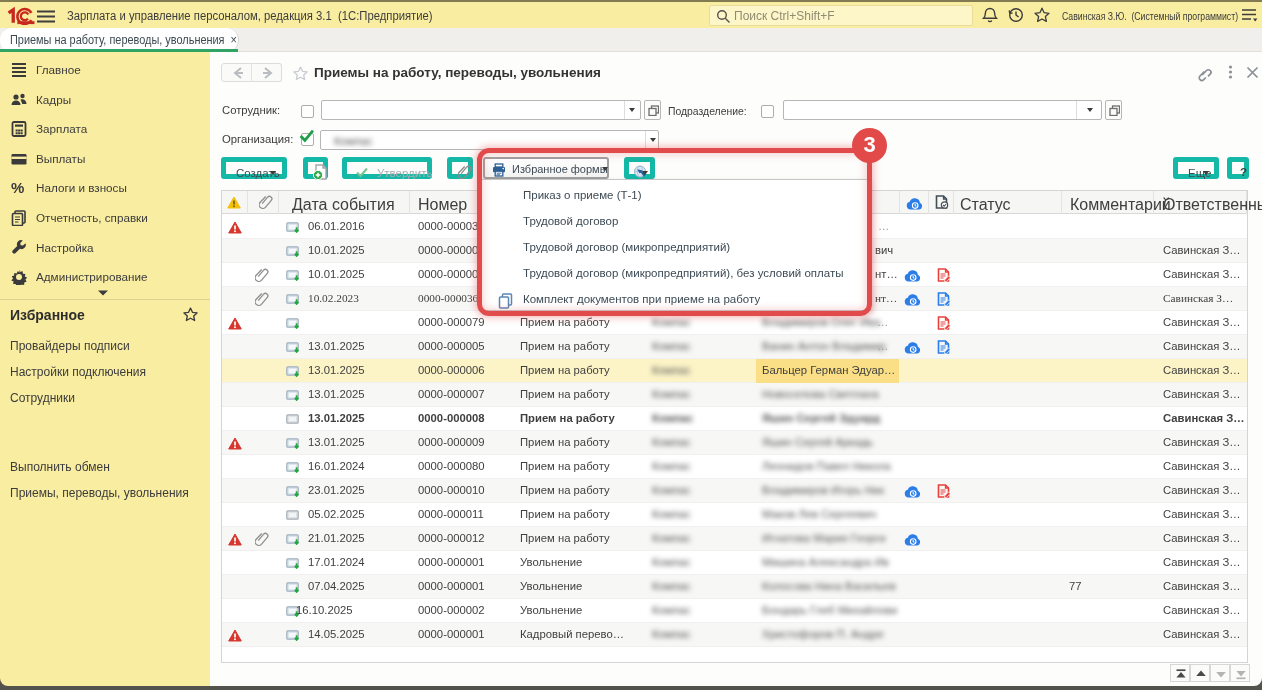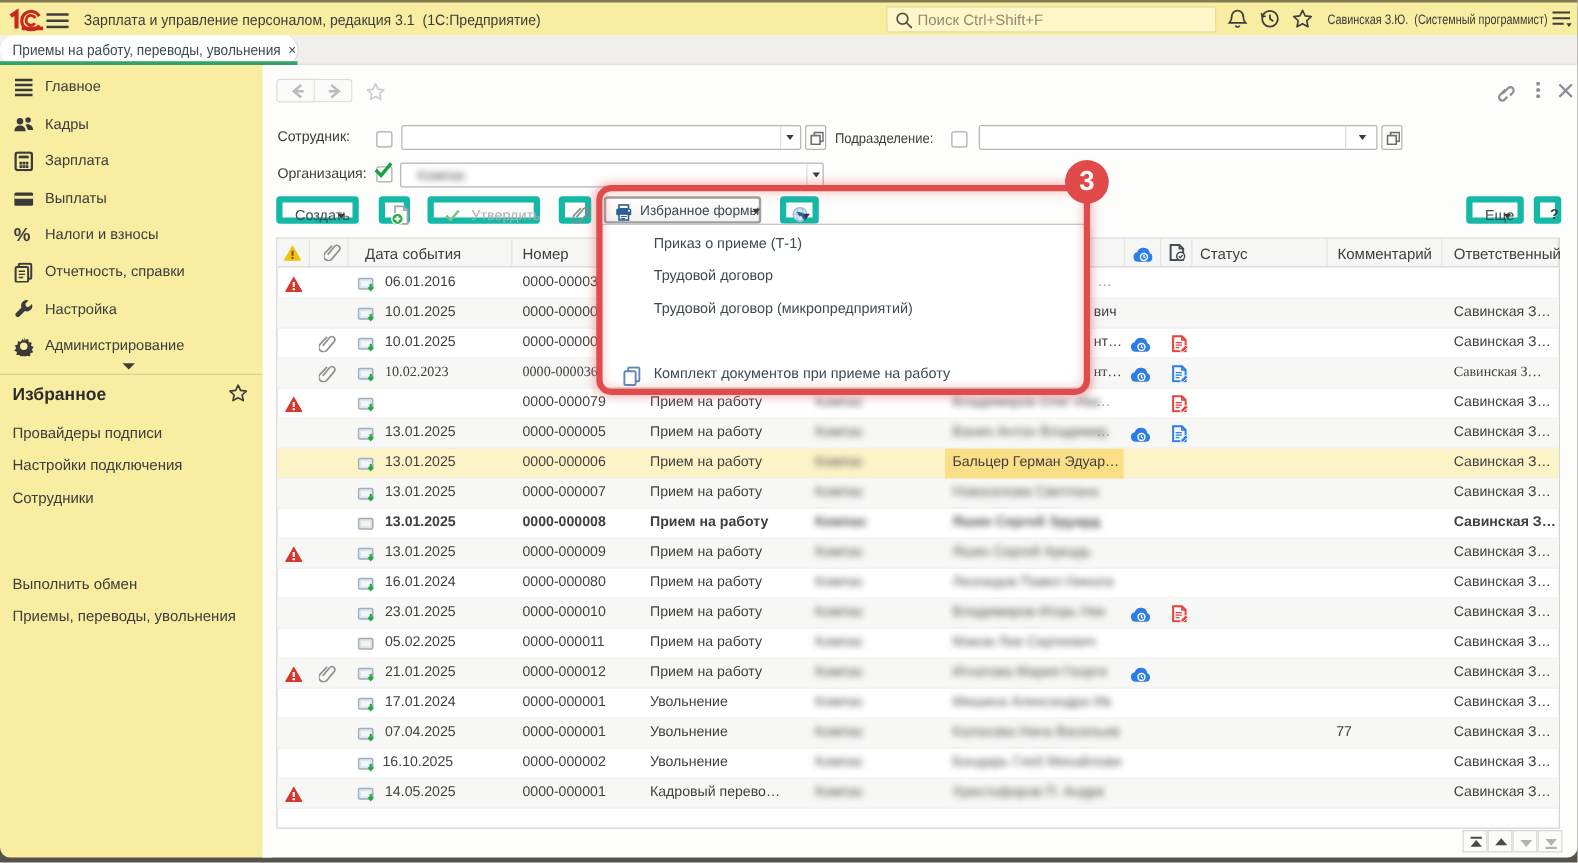--- a/index.html
+++ b/index.html
@@ -23,21 +23,21 @@
 #pagetitle { position:absolute; left:104px; top:13px; font-size:13.5px; font-weight:bold; color:#333; white-space:nowrap; }
 .flabel { position:absolute; font-size:11.3px; color:#3c3c3c; }
 .cbox { position:absolute; width:13px; height:13px; border:1px solid #acacac; border-radius:2px; background:#fff; }
 .combo { position:absolute; height:20px; background:#fff; border:1px solid #b6b6b6; border-radius:2px; }
 .openbtn { position:absolute; width:17px; height:20px; background:#fcfcfb; border:1px solid #b6b6b6; border-radius:2px; }
 .tbtn { position:absolute; top:157px; height:22px; background:#fdfdfc; border:5px solid #14b8a6; border-radius:3px; font-size:11.5px; color:#3d4a54; white-space:nowrap; }
 .dna { position:absolute; width:0; height:0; border:3px solid transparent; border-top:4px solid #3a3a3a; }
 #tbl { position:absolute; left:11px; top:138px; width:1027px; height:473px; border:1px solid #d4d4d4; background:#fff; }
 #thead { position:absolute; left:0; top:0; width:1025px; height:23px; background:#f6f6f5; border-bottom:1px solid #d8d8d8; }
 .hcell { position:absolute; top:0; height:23px; border-right:1px solid #e3e3e3; }
-.hcell span { position:absolute; left:6px; top:5px; font-size:12px; color:#3e3e3e; white-space:nowrap; }
+.hcell span { position:absolute; left:6px; top:5px; font-size:16px; color:#3e3e3e; white-space:nowrap; }
 .trow { position:absolute; left:0; width:1025px; height:24px; }
 .trow.alt { background:#f7f7f6; }
 .cell { position:absolute; top:5px; font-size:11.3px; color:#3f3f3f; white-space:nowrap; }
 .bspan { position:absolute; top:5px; font-size:11.3px; color:#545454; filter:blur(2.4px); white-space:nowrap; }
 #pmenu { position:absolute; background:#fff; border:1px solid #c6c6c6; box-shadow:1px 2px 5px rgba(0,0,0,0.15); }
 .mitem { position:absolute; left:41px; font-size:11.5px; color:#3d4a54; white-space:nowrap; }
 #redrect { position:absolute; border:5px solid #e14b4b; border-radius:12px; box-shadow:0 0 7px 2px rgba(228,90,90,.38), inset 0 0 7px 2px rgba(228,90,90,.26); }
 #redcirc { position:absolute; background:#e24a4a; border-radius:50%; color:#fff; font-weight:bold; font-size:22px; text-align:center; }
 .bnb { position:absolute; width:20px; height:18px; background:#fbfbfa; border:1px solid #d7d7d5; }
 </style></head><body>
@@ -151,20 +151,21 @@
     </div>
 <div class="navbtn" style="left:41px;border-left:1px solid #e3e3e1;border-radius:0 3px 3px 0">
       <svg class="abs" style="left:9px;top:3px;" width="13" height="12" viewBox="0 0 13 12">
         <path d="M4 1 L10 6 L4 11" fill="none" stroke="#b9bdc0" stroke-width="2"></path>
         <path d="M2 6 H9.5" stroke="#b9bdc0" stroke-width="2"></path>
       </svg>
     </div>
 <svg class="abs" style="left:83px;top:14px;" width="15" height="15" viewBox="0 0 16 16">
       <path d="M8 1.2 L10.1 5.7 L15 6.3 L11.4 9.6 L12.4 14.4 L8 12 L3.6 14.4 L4.6 9.6 L1 6.3 L5.9 5.7 Z" fill="none" stroke="#c9cdd0" stroke-width="1.4" stroke-linejoin="round"></path>
     </svg>
+<div id="pagetitle">Приемы на работу, переводы, увольнения</div>
 <svg class="abs" style="left:985px;top:13px;" width="18" height="18" viewBox="0 0 18 18">
       <g fill="none" stroke="#8a9096" stroke-width="1.7">
         <path d="M7.2 9.8 l4.3-4.3 a2.6 2.6 0 0 1 3.7 3.7 l-2.2 2.2"></path>
         <path d="M9.3 6.7 l-4.3 4.3 a2.6 2.6 0 0 0 3.7 3.7 l2.2-2.2"></path>
       </g>
     </svg>
 <svg class="abs" style="left:1018px;top:13px;" width="5" height="14" viewBox="0 0 4 14">
       <circle cx="2" cy="2" r="1.6" fill="#8a9096"></circle>
       <circle cx="2" cy="7" r="1.6" fill="#8a9096"></circle>
       <circle cx="2" cy="12" r="1.6" fill="#8a9096"></circle>
@@ -620,21 +621,21 @@
         <span class="cell" style="left:847px">77</span>
         <span class="cell" style="left:941px;">Савинская З…</span>
       </div>
 <div class="trow" style="top:408px;">
         <div style="position:absolute;left:0;bottom:0;width:100%;border-bottom:1px solid #f0f0f0"></div>
         <svg class="abs" style="left:64px;top:6px;" width="14" height="13" viewBox="0 0 14 13">
           <rect x="0.8" y="1.8" width="11.4" height="8.4" rx="1" fill="#dde6ed" stroke="#9fb0bf" stroke-width="1.2"></rect>
           <rect x="3" y="4" width="7" height="4" fill="#f4f8fa"></rect>
           <path d="M10.6 6.2 v4.4 M8.8 8.8 l1.8 2 1.8-2" fill="none" stroke="#24a83e" stroke-width="1.8"></path>
         </svg>
-        <span class="cell" style="left:84px;">16.10.2025</span>
+        <span class="cell" style="left:74px;">16.10.2025</span>
         <span class="cell" style="left:196px;">0000-000002</span>
         <span class="cell" style="left:298px;">Увольнение</span>
         <span class="bspan" style="left:430px;">Компас</span>
         <span class="bspan" style="left:540px;">Бондарь Глеб Михайлови</span>
         <span class="cell" style="left:941px;">Савинская З…</span>
       </div>
 <div class="trow alt" style="top:432px;">
         <div style="position:absolute;left:0;bottom:0;width:100%;border-bottom:1px solid #f0f0f0"></div>
         <svg class="abs" style="left:6px;top:6px;" width="14" height="13" viewBox="0 0 14 13">
           <path d="M7 1 L13.3 12 H0.7 Z" fill="#d6372e" stroke="#d6372e" stroke-linejoin="round"></path>
@@ -651,20 +652,21 @@
         <span class="cell" style="left:298px;">Кадровый перево…</span>
         <span class="bspan" style="left:430px;">Компас</span>
         <span class="bspan" style="left:540px;">Христофоров П. Андре</span>
         <span class="cell" style="left:941px;">Савинская З…</span>
       </div>
 </div>
 <div id="pmenu" style="left:271px;top:127px;width:390px;height:132px">
 <div class="mitem" style="top:9px">Приказ о приеме (Т-1)</div>
 <div class="mitem" style="top:35px">Трудовой договор</div>
 <div class="mitem" style="top:61px">Трудовой договор (микропредприятий)</div>
+<div class="mitem" style="top:87px">Трудовой договор (микропредприятий), без условий оплаты</div>
 <div class="mitem" style="top:113px">Комплект документов при приеме на работу</div>
 <svg class="abs" style="left:16px;top:113px;" width="15" height="16" viewBox="0 0 15 16">
         <rect x="4.5" y="1" width="9" height="11" rx="1" fill="#fff" stroke="#5b87b7" stroke-width="1.5"></rect>
         <rect x="1.5" y="4" width="9" height="11" rx="1" fill="#fff" stroke="#5b87b7" stroke-width="1.5"></rect>
       </svg>
 </div>
 <div id="redrect" style="left:267px;top:96px;width:395px;height:168px"></div>
 <div id="redcirc" style="left:642px;top:76px;width:35px;height:35px;line-height:34px">3</div>
 <div class="bnb" style="left:960px;top:612px">
       <svg class="abs" style="left:4px;top:3px;" width="12" height="12" viewBox="0 0 12 12">

